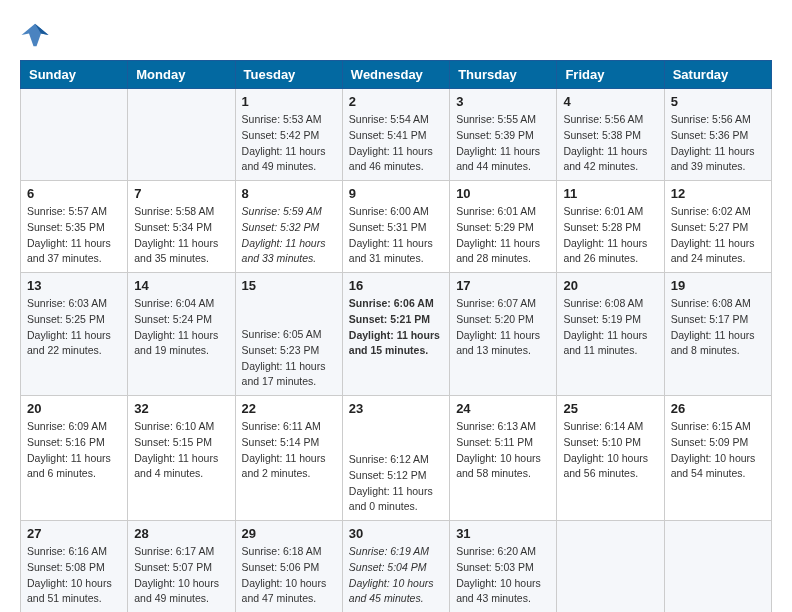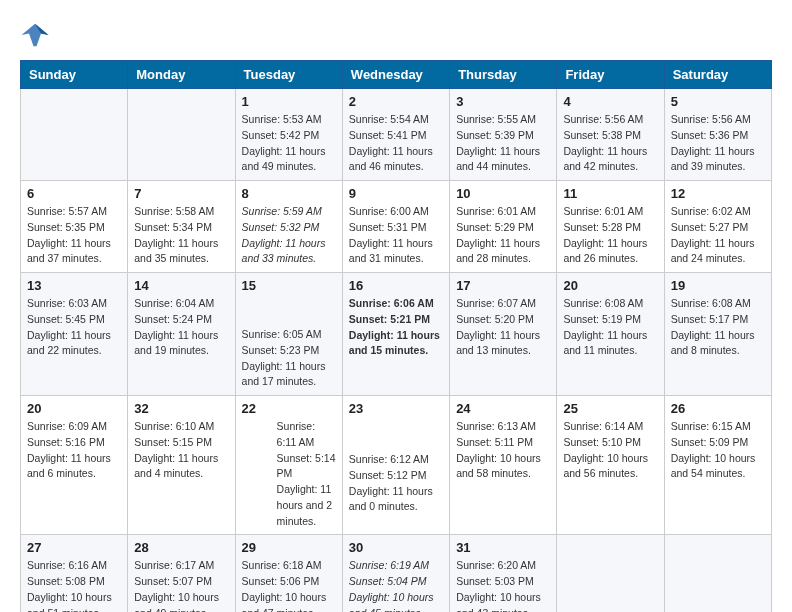--- a/index.html
+++ b/index.html
@@ -188,21 +188,21 @@
           <span class="day-num">12</span>
           <div class="day-info" style="white-space: pre-line;">Sunrise: 6:02 AM
 Sunset: 5:27 PM
 Daylight: 11 hours and 24 minutes.</div>
         </td>
       </tr>
       <tr>
         <td>
           <span class="day-num">13</span>
           <div class="day-info" style="white-space: pre-line;">Sunrise: 6:03 AM
-Sunset: 5:45 PM
+Sunset: 5:25 PM
 Daylight: 11 hours and 22 minutes.</div>
         </td>
         <td>
           <span class="day-num">14</span>
           <div class="day-info" style="white-space: pre-line;">Sunrise: 6:04 AM
 Sunset: 5:24 PM
 Daylight: 11 hours and 19 minutes.</div>
         </td>
         <td>
           <span class="day-num">15</span>
@@ -243,21 +243,21 @@
 Daylight: 11 hours and 6 minutes.</div>
         </td>
         <td>
           <span class="day-num">32</span>
           <div class="day-info" style="white-space: pre-line;">Sunrise: 6:10 AM
 Sunset: 5:15 PM
 Daylight: 11 hours and 4 minutes.</div>
         </td>
         <td>
           <span class="day-num">22</span>
-          <div class="day-info" style="white-space: pre-line; margin-left: 35px;">Sunrise: 6:11 AM
+          <div class="day-info" style="white-space: pre-line;">Sunrise: 6:11 AM
 Sunset: 5:14 PM
 Daylight: 11 hours and 2 minutes.</div>
         </td>
         <td>
           <span class="day-num">23</span>
           <div class="day-info" style="white-space: pre-line; margin-top: 36px;">Sunrise: 6:12 AM
 Sunset: 5:12 PM
 Daylight: 11 hours and 0 minutes.</div>
         </td>
         <td>

